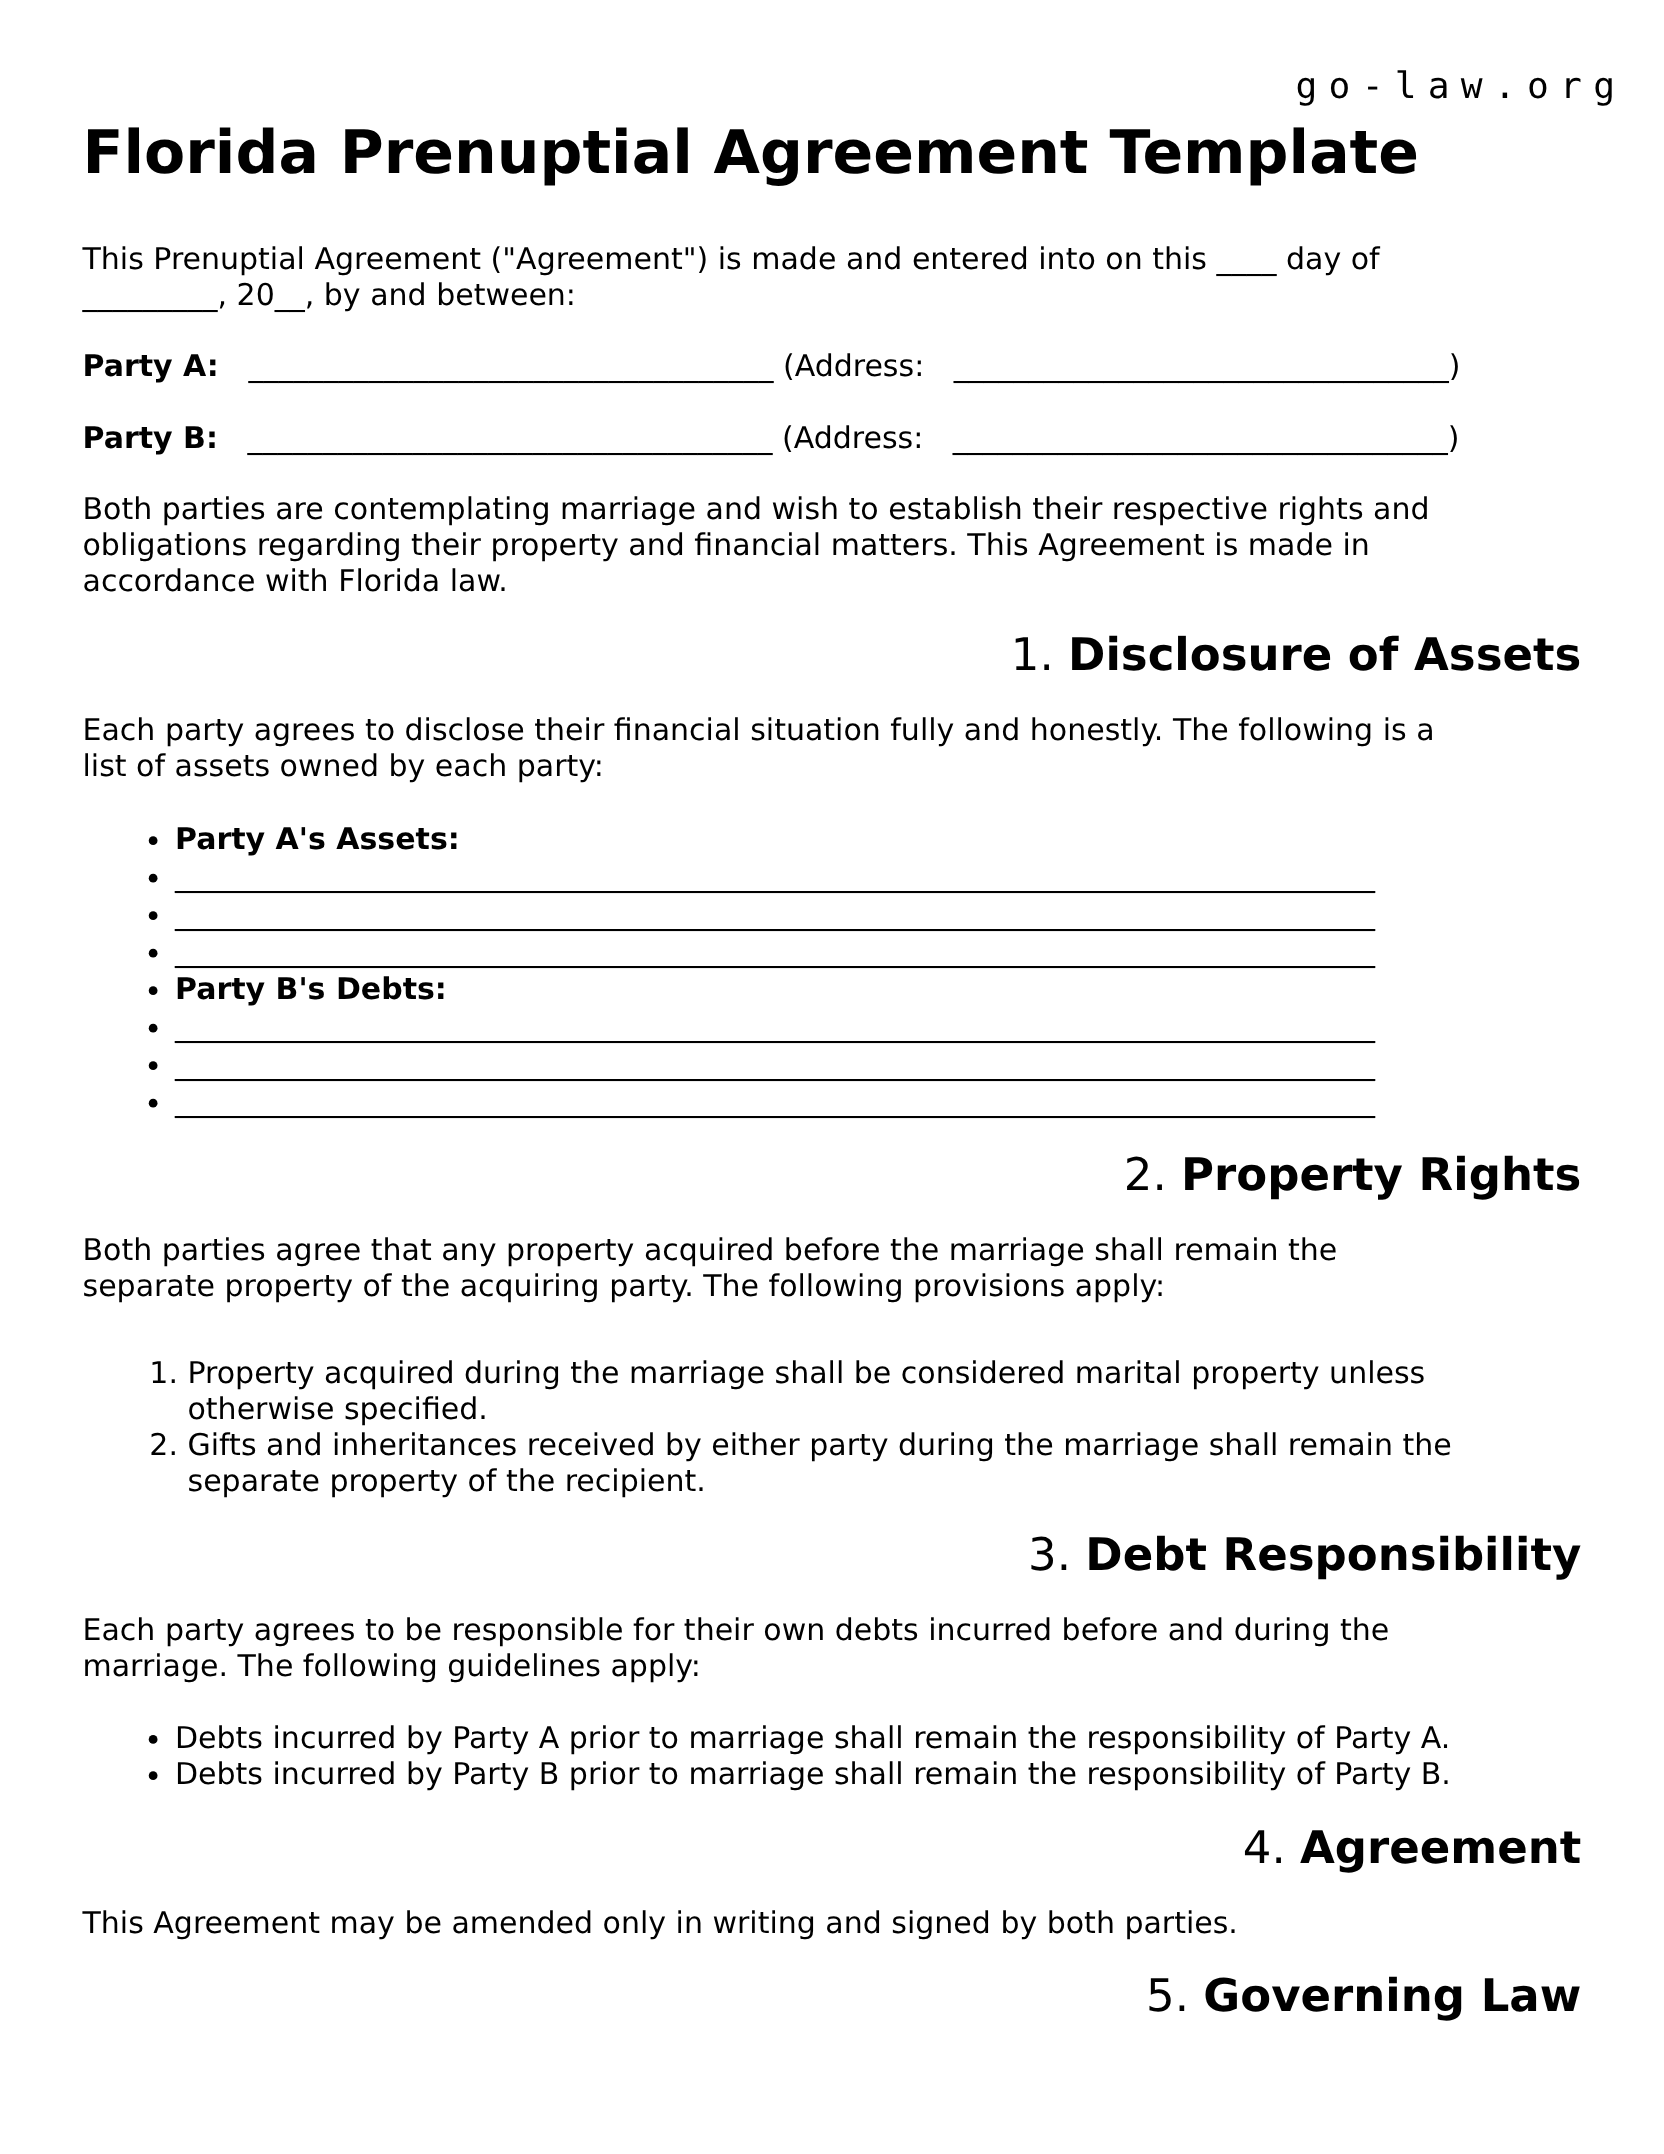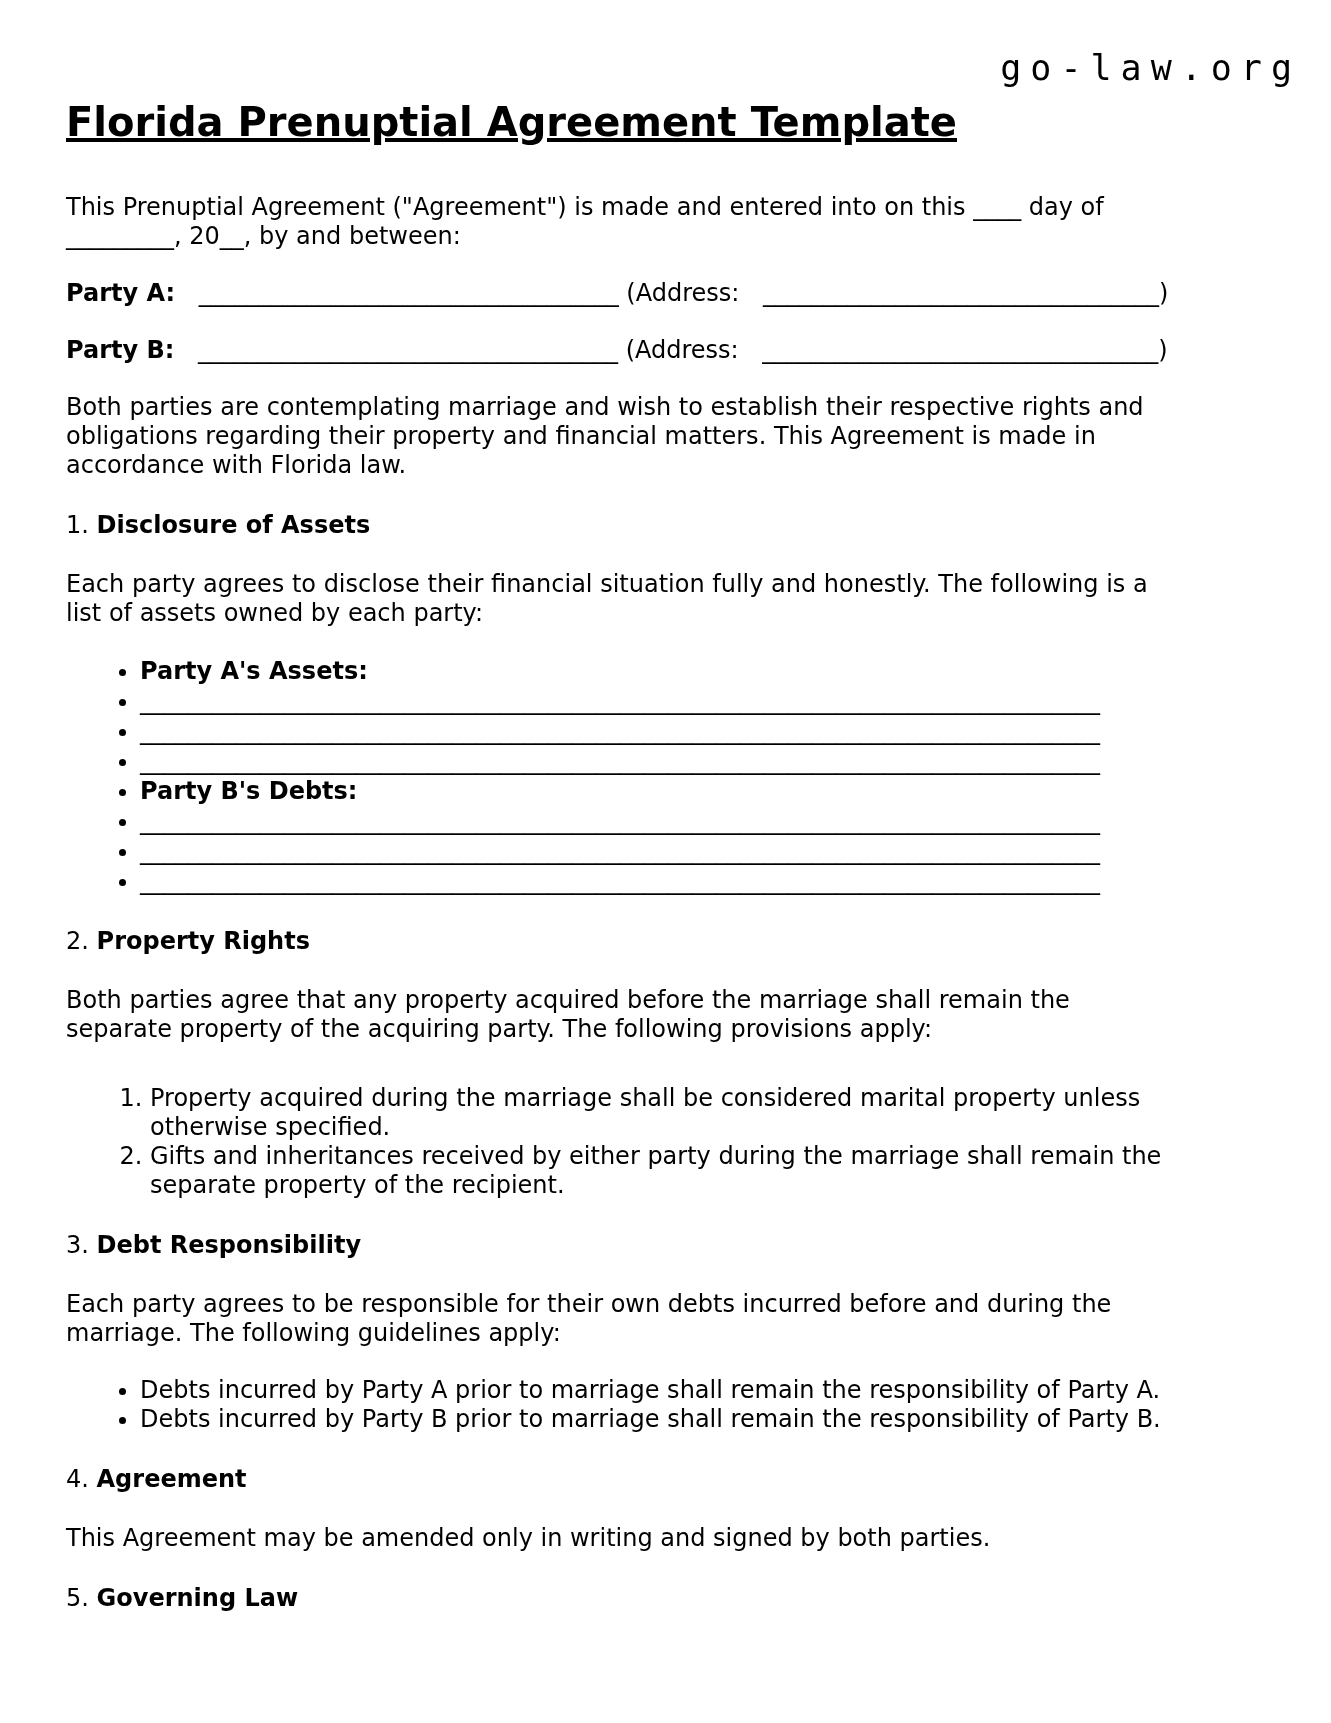--- a/index.html
+++ b/index.html
@@ -10,43 +10,43 @@
     padding: 44px 66px 0 66px;
     background: #ffffff;
     color: #000000;
     font-family: "DejaVu Sans", sans-serif;
     font-size: 24px;
     line-height: 29px;
     overflow: hidden;
   }
   .logo {
     font-family: "DejaVu Sans Mono", monospace;
-    font-size: 35px;
+    font-size: 29px;
     line-height: 48px;
     letter-spacing: 9px;
     text-align: right;
     margin-right: -36px;
     white-space: nowrap;
   }
   h1 {
-    font-size: 40px;
+    font-size: 48px;
     line-height: 56px;
     margin: 2px 0 43px 0;
     font-weight: bold;
     letter-spacing: 0;
-    text-decoration: underline;
   }
   p { margin: 28px 0; white-space: pre-line; }
   .party-line { white-space: normal; }
   .blank { letter-spacing: 0; margin-left: 16px; }
   h3 {
-    font-size: 24px;
+    font-size: 36px;
     line-height: 34px;
     margin: 28px 0;
     font-weight: normal;
+    text-align: right;
   }
   h3 strong { font-weight: bold; }
   ul, ol {
     margin: 28px 0;
     padding: 0 0 0 74px;
   }
   ol { padding-left: 84px; margin-top: 40px; }
   li { line-height: 29px; white-space: pre-line; }
   ul.assets li { line-height: 30px; }
   li strong { font-weight: bold; }

